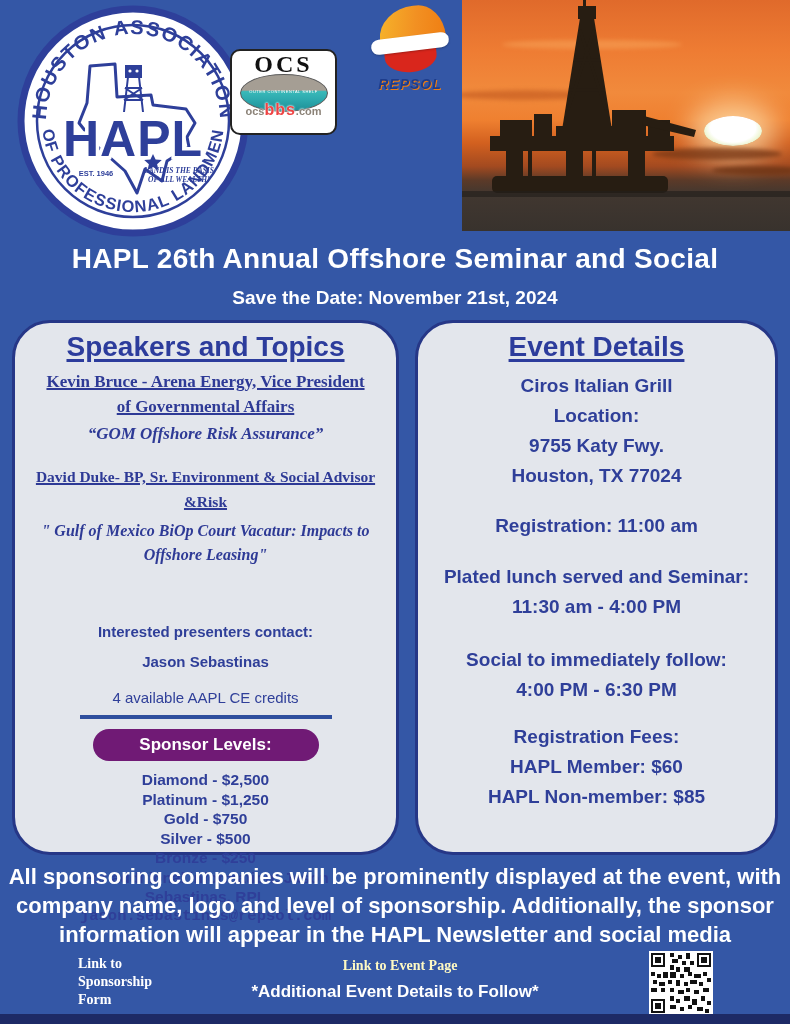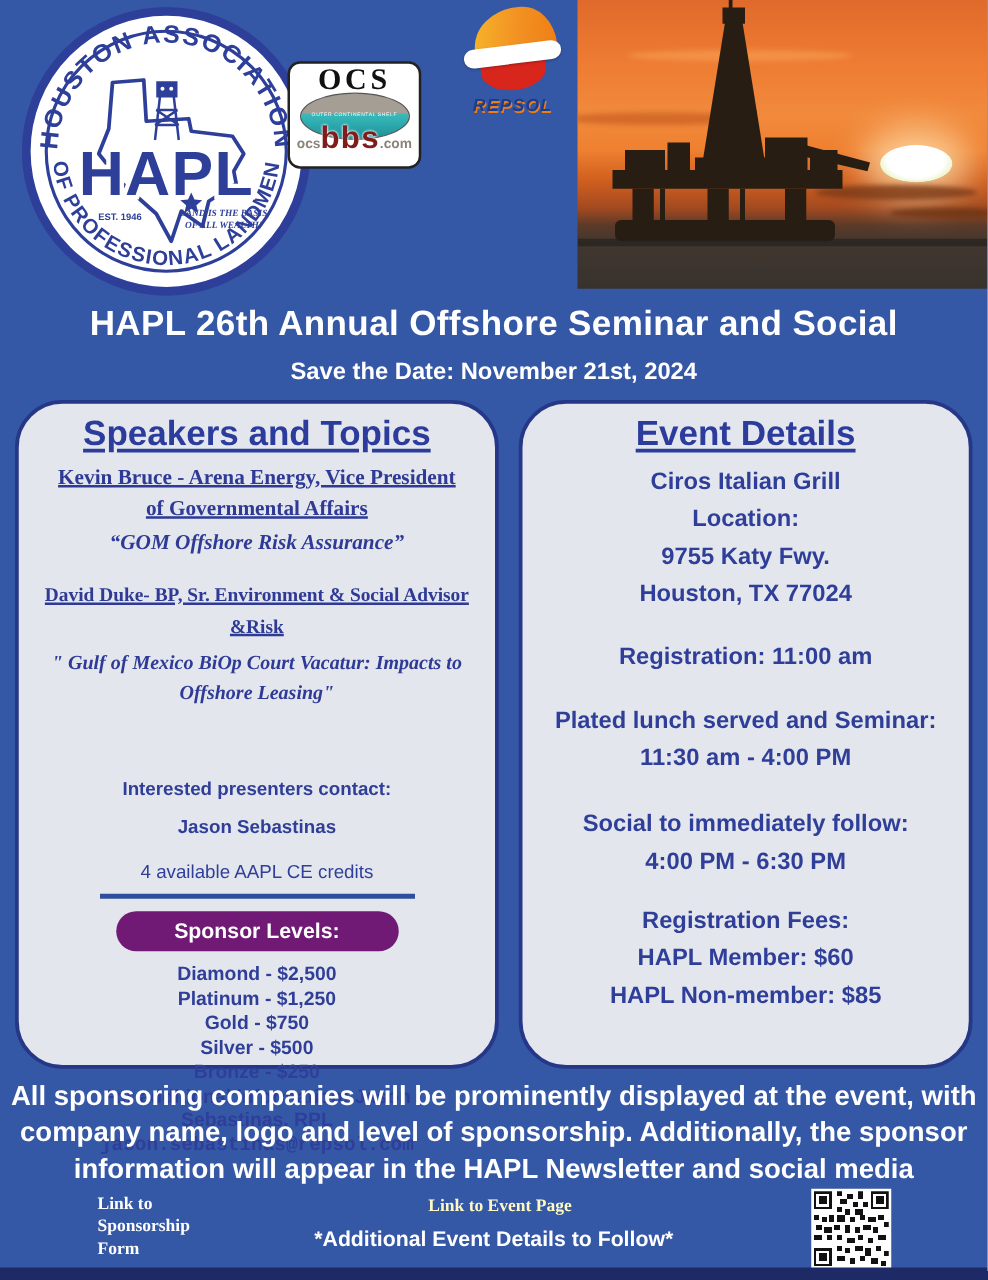--- a/index.html
+++ b/index.html
@@ -19,21 +19,21 @@
   .ocs-top{font-family:"Liberation Serif",serif; font-weight:bold; font-size:24px; letter-spacing:3px; color:#111; line-height:24px;}
   .ocs-oval{
     width:86px; height:36px; border-radius:50%; border:1px solid #555;
     background:linear-gradient(180deg,#a59e94 0%,#a59e94 42%,#39b9b9 46%,#2ca8ad 70%,#1d8f96 100%);
     margin-top:-2px; position:relative; overflow:hidden;
   }
   .ocs-oval-tx{position:absolute; top:14px; width:100%; text-align:center; font-size:4px; color:#fff; letter-spacing:.5px;}
   .ocs-bottom{margin-top:-12px; display:flex; align-items:baseline; z-index:2;
     text-shadow:0 0 2px #fff,0 0 2px #fff;}
   .ocs-sm{font-size:11px; font-weight:bold; color:#8c8378;}
-  .ocs-bbs{font-size:25px; font-weight:bold; color:#7f1d1d; line-height:20px; letter-spacing:1px;text-align:right;}
+  .ocs-bbs{font-size:16px; font-weight:bold; color:#ef4444; line-height:20px; letter-spacing:1px;text-align:right;}
   .repsol-logo{position:absolute; left:352px; top:6px; width:116px; height:96px; display:flex; flex-direction:column; align-items:center;}
   .repsol-mark{position:relative; width:78px; height:66px;}
   .repsol-blob{
     position:absolute; left:8px; top:0; width:66px; height:46px;
     background:linear-gradient(100deg,#f6b52b 0%,#f29022 55%,#ef7d12 100%);
     border-radius:58% 42% 55% 45% / 70% 75% 30% 25%;
     transform:rotate(-6deg);
   }
   .repsol-band{
     position:absolute; left:0px; top:30px; width:78px; height:15px;

